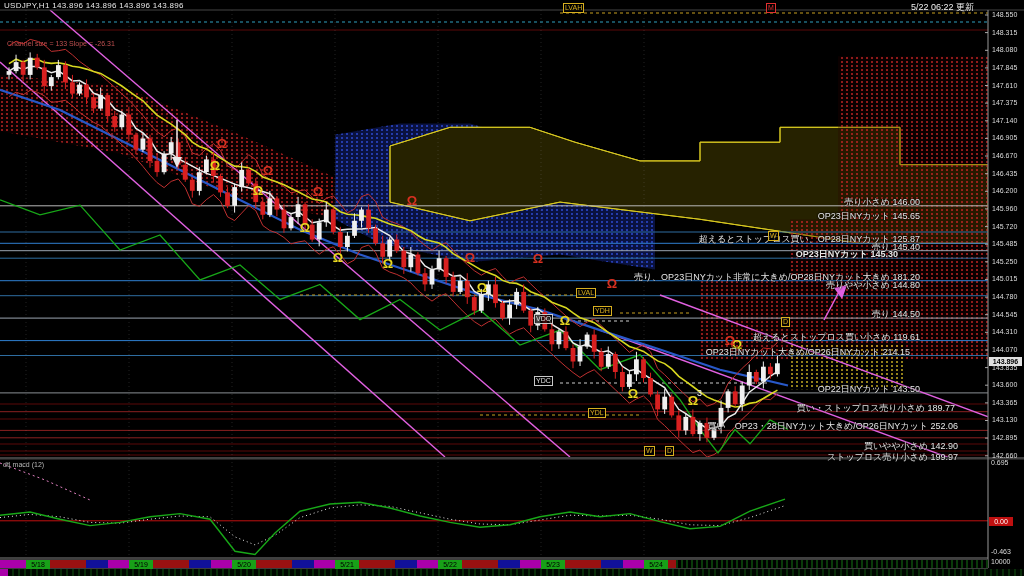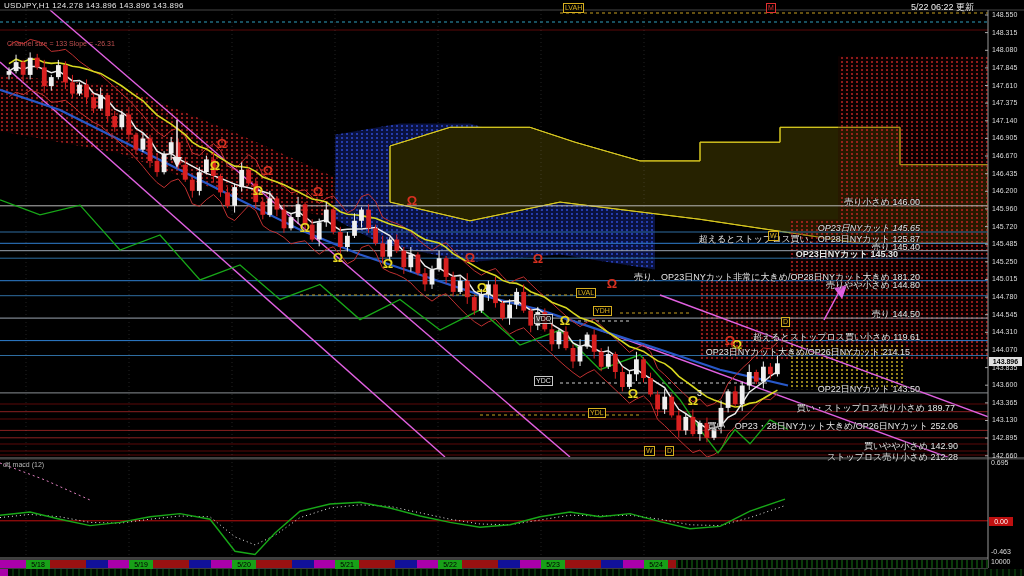--- a/index.html
+++ b/index.html
@@ -398,21 +398,21 @@
         <line x1="985" y1="350.0" x2="988" y2="350.0" stroke="#aaa"></line>
         <line x1="985" y1="367.6" x2="988" y2="367.6" stroke="#aaa"></line>
         <line x1="985" y1="385.2" x2="988" y2="385.2" stroke="#aaa"></line>
         <line x1="985" y1="402.9" x2="988" y2="402.9" stroke="#aaa"></line>
         <line x1="985" y1="420.5" x2="988" y2="420.5" stroke="#aaa"></line>
         <line x1="985" y1="438.1" x2="988" y2="438.1" stroke="#aaa"></line>
         <line x1="985" y1="455.8" x2="988" y2="455.8" stroke="#aaa"></line>
       </g>
   </svg>
 
-  <div class="abs" id="titlebar-text">USDJPY,H1  124.278 143.896 143.896 143.896</div>
+  <div class="abs" id="titlebar-text">USDJPY,H1  143.896 143.896 143.896 143.896</div>
   <div class="abs" id="update-time">5/22 06:22 更新</div>
   <div class="abs" id="macd-label">dt|  macd (12)</div>
 
   <div id="labels">
       <div class="tick" style="top: 11px;">148.550</div>
       <div class="tick" style="top: 28.63px;">148.315</div>
       <div class="tick" style="top: 46.26px;">148.080</div>
       <div class="tick" style="top: 63.89px;">147.845</div>
       <div class="tick" style="top: 81.52px;">147.610</div>
       <div class="tick" style="top: 99.15px;">147.375</div>
@@ -430,34 +430,34 @@
       <div class="tick" style="top: 310.71px;">144.545</div>
       <div class="tick" style="top: 328.34px;">144.310</div>
       <div class="tick" style="top: 345.97px;">144.070</div>
       <div class="tick" style="top: 363.6px;">143.835</div>
       <div class="tick" style="top: 381.23px;">143.600</div>
       <div class="tick" style="top: 398.86px;">143.365</div>
       <div class="tick" style="top: 416.49px;">143.130</div>
       <div class="tick" style="top: 434.12px;">142.895</div>
       <div class="tick" style="top: 451.75px;">142.660</div>
       <div class="lvl" style="top: 195.842px; right: 104px;">売り小さめ 146.00</div>
-      <div class="lvl" style="top: 222px; right: 104px; font-style: italic;">OP23日NYカット 145.65</div>
+      <div class="lvl" style="top: 210px; right: 104px;">OP23日NYカット 145.65</div>
       <div class="lvl" style="top: 233.262px; right: 104px;">超えるとストップロス買い、OP28日NYカット 125.87</div>
       <div class="lvl" style="top: 240.746px; right: 104px;">売り 145.40</div>
       <div class="lvl" style="top: 248.23px; right: 126px; font-weight: bold;">OP23日NYカット 145.30</div>
       <div class="lvl" style="top: 270.682px; right: 104px;">売り、OP23日NYカット非常に大きめ/OP28日NYカット大きめ 181.20</div>
       <div class="lvl" style="top: 279px; right: 104px;">売りやや小さめ 144.80</div>
       <div class="lvl" style="top: 308.102px; right: 104px;">売り 144.50</div>
       <div class="lvl" style="top: 330.554px; right: 104px;">超えるとストップロス買い小さめ 119.61</div>
       <div class="lvl" style="top: 345.522px; right: 114px;">OP23日NYカット大きめ/OP26日NYカット 214.15</div>
       <div class="lvl" style="top: 382.942px; right: 104px;">OP22日NYカット 143.50</div>
       <div class="lvl" style="top: 401.652px; right: 69px;">買い・ストップロス売り小さめ 189.77</div>
       <div class="lvl" style="top: 420.362px; right: 66px;">買い　OP23・28日NYカット大きめ/OP26日NYカット 252.06</div>
       <div class="lvl" style="top: 440px; right: 66px;">買いやや小さめ 142.90</div>
-      <div class="lvl" style="top: 451px; right: 66px;">ストップロス売り小さめ 212.28</div>
+      <div class="lvl" style="top: 451px; right: 66px;">ストップロス売り小さめ 199.97</div>
       <div class="mk gold" style="left: 563px; top: 3px;">LVAH</div>
       <div class="mk red" style="left: 766px; top: 3px;">M</div>
       <div class="mk gold" style="left: 576px; top: 288px;">LVAL</div>
       <div class="mk gold" style="left: 593px; top: 306px;">YDH</div>
       <div class="mk white" style="left: 534px; top: 314px;">VDO</div>
       <div class="mk white" style="left: 534px; top: 376px;">YDC</div>
       <div class="mk gold" style="left: 588px; top: 408px;">YDL</div>
       <div class="mk gold" style="left: 644px; top: 446px;">W</div>
       <div class="mk gold" style="left: 665px; top: 446px;">D</div>
       <div class="mk gold" style="left: 768px; top: 231px;">W</div>

